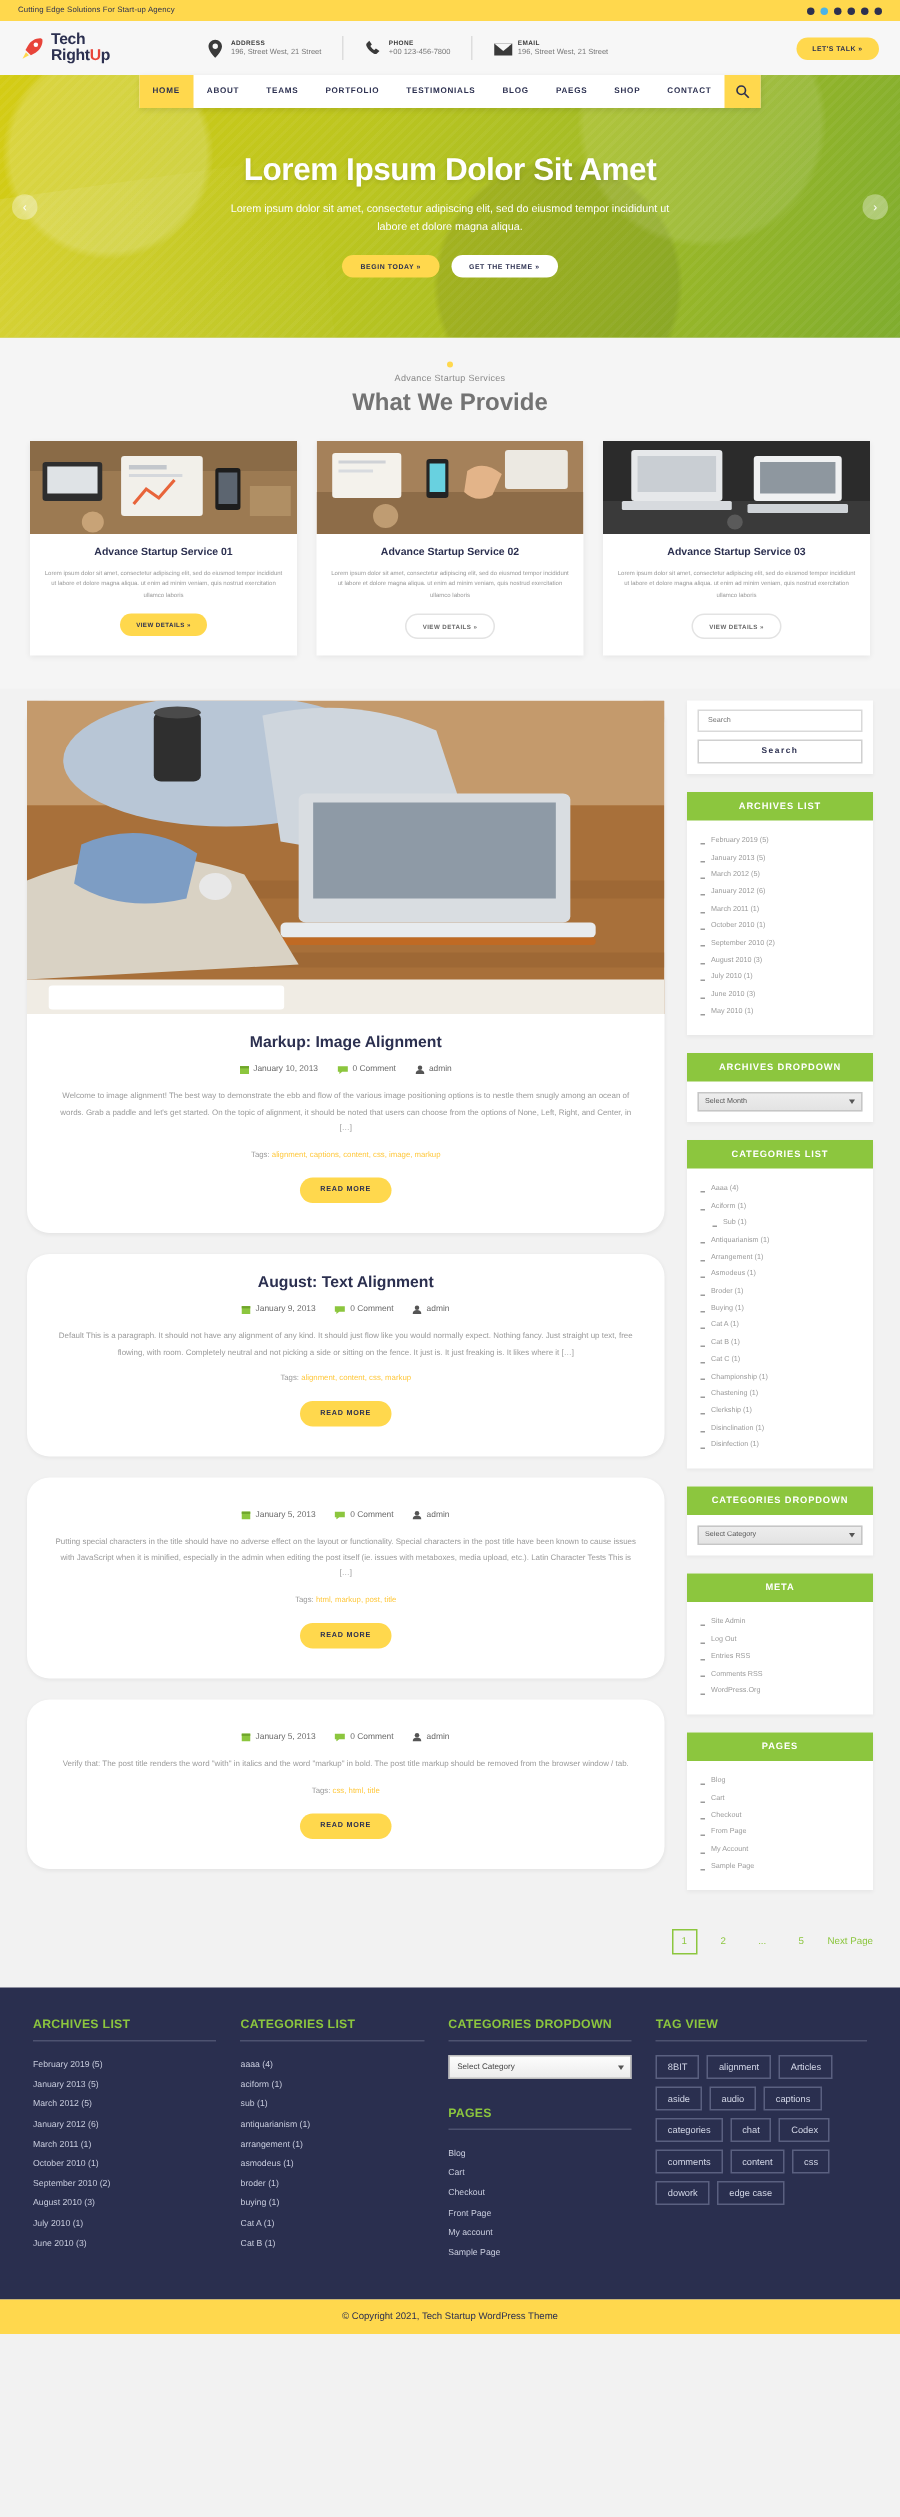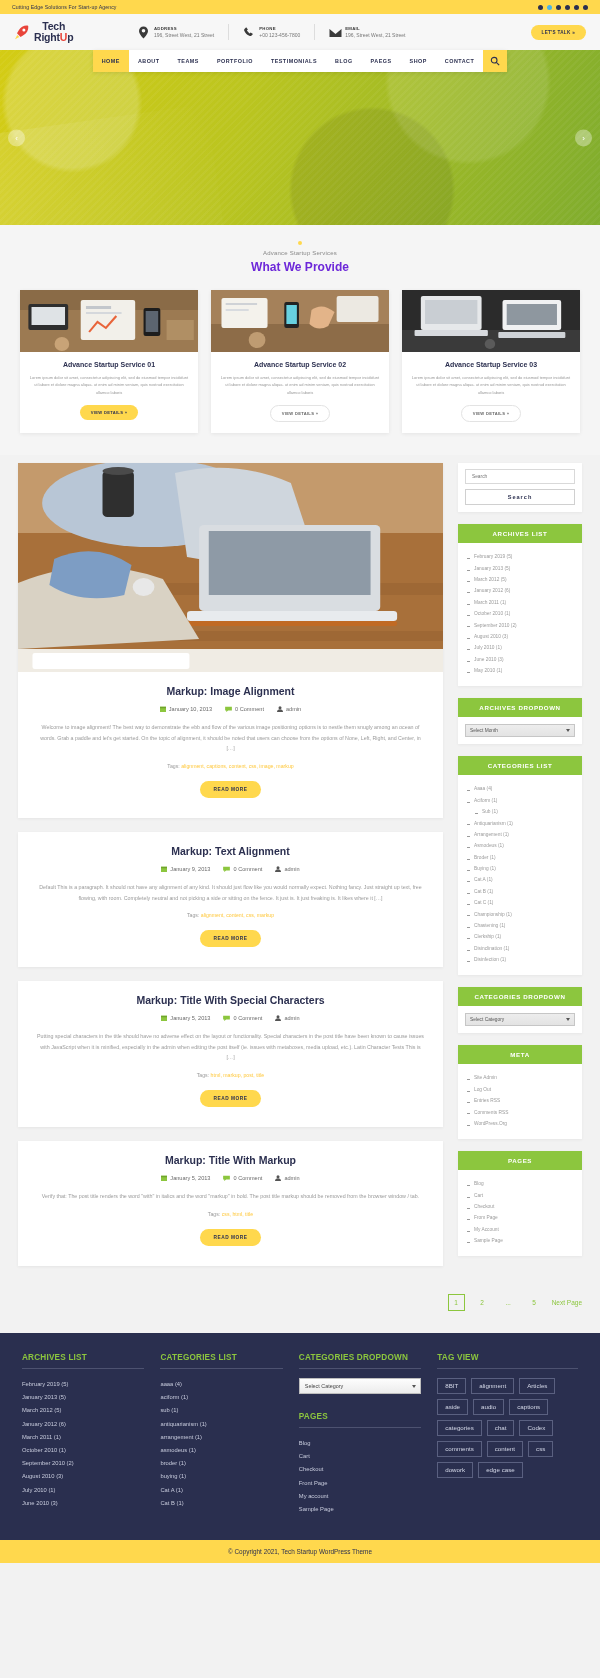--- a/index.html
+++ b/index.html
@@ -39,21 +39,21 @@
   .header {
     background: #f7f7f7;
     height: 36px;
     display: flex;
     align-items: center;
     padding: 0 14px;
     position: relative;
   }
   .logo { display: flex; align-items: center; gap: 4px; width: 110px; }
   .logo-rocket { width: 16px; height: 16px; position: relative; flex: none; }
-  .logo-text { line-height: 1.05; text-align: center; }
+  .logo-text { line-height: 1.05; }
   .logo-text .l1, .logo-text .l2 {
     font-size: 10.5px; font-weight: bold; color: #2c3050; letter-spacing: -.2px;
   }
   .logo-text .l2 .dot-u { color: #e8443a; }
 
   .hdr-info { display: flex; align-items: center; flex: 1; }
   .info-item { display: flex; align-items: center; gap: 5px; padding: 0 14px; }
   .info-ic { width: 11px; height: 13px; flex: none; }
   .info-txt .t1 {
     font-size: 4.3px; color: #3a3a3a; font-weight: bold;
@@ -137,21 +137,21 @@
     display: flex; align-items: center; justify-content: center;
     color: #fff; font-size: 8px; z-index: 5; cursor: pointer;
   }
   .hero-arrow.l { left: 8px; }
   .hero-arrow.r { right: 8px; }
 
   
   .services { background: #f5f5f5; padding: 16px 0 22px; text-align: center; }
   .svc-dot { width: 4px; height: 4px; background: #ffd84d; border-radius: 50%; margin: 0 auto 5px; }
   .svc-sub { font-size: 6px; color: #888; letter-spacing: .2px; }
-  .svc-title { font-size: 12px; font-weight: bold; color: #6d28d9; margin-top: 4px; }
+  .svc-title { font-size: 16px; font-weight: bold; color: #737373; margin-top: 4px; }
   .svc-cards {
     display: flex; gap: 13px; justify-content: center;
     margin-top: 16px; padding: 0 20px;
   }
   .svc-card {
     background: #fff; flex: 1; padding-bottom: 11px;
     box-shadow: 0 1px 4px rgba(0,0,0,.07); text-align: center;
   }
   .svc-img { height: 62px; width: 100%; position: relative; overflow: hidden; }
   .svc-card h3 {
@@ -165,21 +165,21 @@
     font-size: 4.1px; font-weight: bold; letter-spacing: .3px;
     padding: 5px 11px; border-radius: 9px; cursor: pointer; text-transform: uppercase;
   }
   .btn-svc.ghost { background: #fff; border: 1px solid #e3e3e3; color: #666; }
 
   
   .content { display: flex; gap: 15px; padding: 8px 18px 0; align-items: flex-start; }
   .blog { flex: 1; min-width: 0; }
   .post {
     background: #fff; margin-bottom: 14px;
-    box-shadow: 0 1px 3px rgba(0,0,0,.06); text-align: center;
+    box-shadow: 0 1px 3px rgba(0,0,0,.06); text-align: center; border-radius: 15px;
   }
   .post-img { height: 209px; width: 100%; position: relative; overflow: hidden; }
   .post-body { padding: 13px 18px 20px; }
   .post h2 { font-size: 10.5px; font-weight: bold; color: #2c3050; }
   .post-meta {
     display: flex; justify-content: center; gap: 13px;
     margin-top: 9px; font-size: 5.6px; color: #6a6a6a;
   }
   .post-meta span { display: flex; align-items: center; gap: 3px; }
   .post-excerpt {
@@ -370,20 +370,28 @@
             <circle cx="5" cy="5" r="3.4" fill="none" stroke="#2c3050" stroke-width="1.3"></circle>
             <line x1="7.6" y1="7.6" x2="11" y2="11" stroke="#2c3050" stroke-width="1.4"></line>
           </svg>
       </div>
     </nav>
   </div>
 
   <section class="hero">
     <div class="hero-arrow l">‹</div>
     <div class="hero-arrow r">›</div>
+    <div class="hero-inner">
+      <h1>Lorem Ipsum Dolor Sit Amet</h1>
+      <p>Lorem ipsum dolor sit amet, consectetur adipiscing elit, sed do eiusmod tempor incididunt ut labore et dolore magna aliqua.</p>
+      <div class="hero-btns">
+        <button class="btn-hero btn-y">BEGIN TODAY »</button>
+        <button class="btn-hero btn-w">GET THE THEME »</button>
+      </div>
+    </div>
   </section>
 
   <section class="services">
     <div class="svc-dot"></div>
     <div class="svc-sub">Advance Startup Services</div>
     <div class="svc-title">What We Provide</div>
     <div class="svc-cards">
 
       <div class="svc-card">
         <div class="svc-img">
@@ -501,21 +509,21 @@
             </span>
           </div>
           <p class="post-excerpt">Welcome to image alignment! The best way to demonstrate the ebb and flow of the various image positioning options is to nestle them snugly among an ocean of words. Grab a paddle and let's get started. On the topic of alignment, it should be noted that users can choose from the options of None, Left, Right, and Center, in […]</p>
           <div class="post-tags"><span>Tags:</span> <a href="#">alignment, captions, content, css, image, markup</a></div>
           <button class="btn-read">READ MORE</button>
         </div>
       </article>
 
       <article class="post">
         <div class="post-body">
-          <h2>Markup: Text Alignment</h2>
+          <h2>August: Text Alignment</h2>
           <div class="post-meta">
             <span>
               <svg width="6" height="6" viewBox="0 0 8 8">
                   <rect x="0" y="1" width="8" height="7" fill="#8cc63e"></rect>
                   <rect x="0" y="1" width="8" height="2" fill="#6fa52c"></rect>
                 </svg>
               <i style="font-style:normal">January 9, 2013</i>
             </span>
             <span>
               <svg width="7" height="6" viewBox="0 0 9 8">
@@ -532,21 +540,20 @@
             </span>
           </div>
           <p class="post-excerpt">Default This is a paragraph. It should not have any alignment of any kind. It should just flow like you would normally expect. Nothing fancy. Just straight up text, free flowing, with room. Completely neutral and not picking a side or sitting on the fence. It just is. It just freaking is. It likes where it […]</p>
           <div class="post-tags"><span>Tags:</span> <a href="#">alignment, content, css, markup</a></div>
           <button class="btn-read">READ MORE</button>
         </div>
       </article>
 
       <article class="post">
         <div class="post-body">
-          <h2>Markup: Title With Special Characters</h2>
           <div class="post-meta">
             <span>
               <svg width="6" height="6" viewBox="0 0 8 8">
                   <rect x="0" y="1" width="8" height="7" fill="#8cc63e"></rect>
                   <rect x="0" y="1" width="8" height="2" fill="#6fa52c"></rect>
                 </svg>
               <i style="font-style:normal">January 5, 2013</i>
             </span>
             <span>
               <svg width="7" height="6" viewBox="0 0 9 8">
@@ -563,21 +570,20 @@
             </span>
           </div>
           <p class="post-excerpt">Putting special characters in the title should have no adverse effect on the layout or functionality. Special characters in the post title have been known to cause issues with JavaScript when it is minified, especially in the admin when editing the post itself (ie. issues with metaboxes, media upload, etc.). Latin Character Tests This is […]</p>
           <div class="post-tags"><span>Tags:</span> <a href="#">html, markup, post, title</a></div>
           <button class="btn-read">READ MORE</button>
         </div>
       </article>
 
       <article class="post">
         <div class="post-body">
-          <h2>Markup: Title With Markup</h2>
           <div class="post-meta">
             <span>
               <svg width="6" height="6" viewBox="0 0 8 8">
                   <rect x="0" y="1" width="8" height="7" fill="#8cc63e"></rect>
                   <rect x="0" y="1" width="8" height="2" fill="#6fa52c"></rect>
                 </svg>
               <i style="font-style:normal">January 5, 2013</i>
             </span>
             <span>
               <svg width="7" height="6" viewBox="0 0 9 8">

